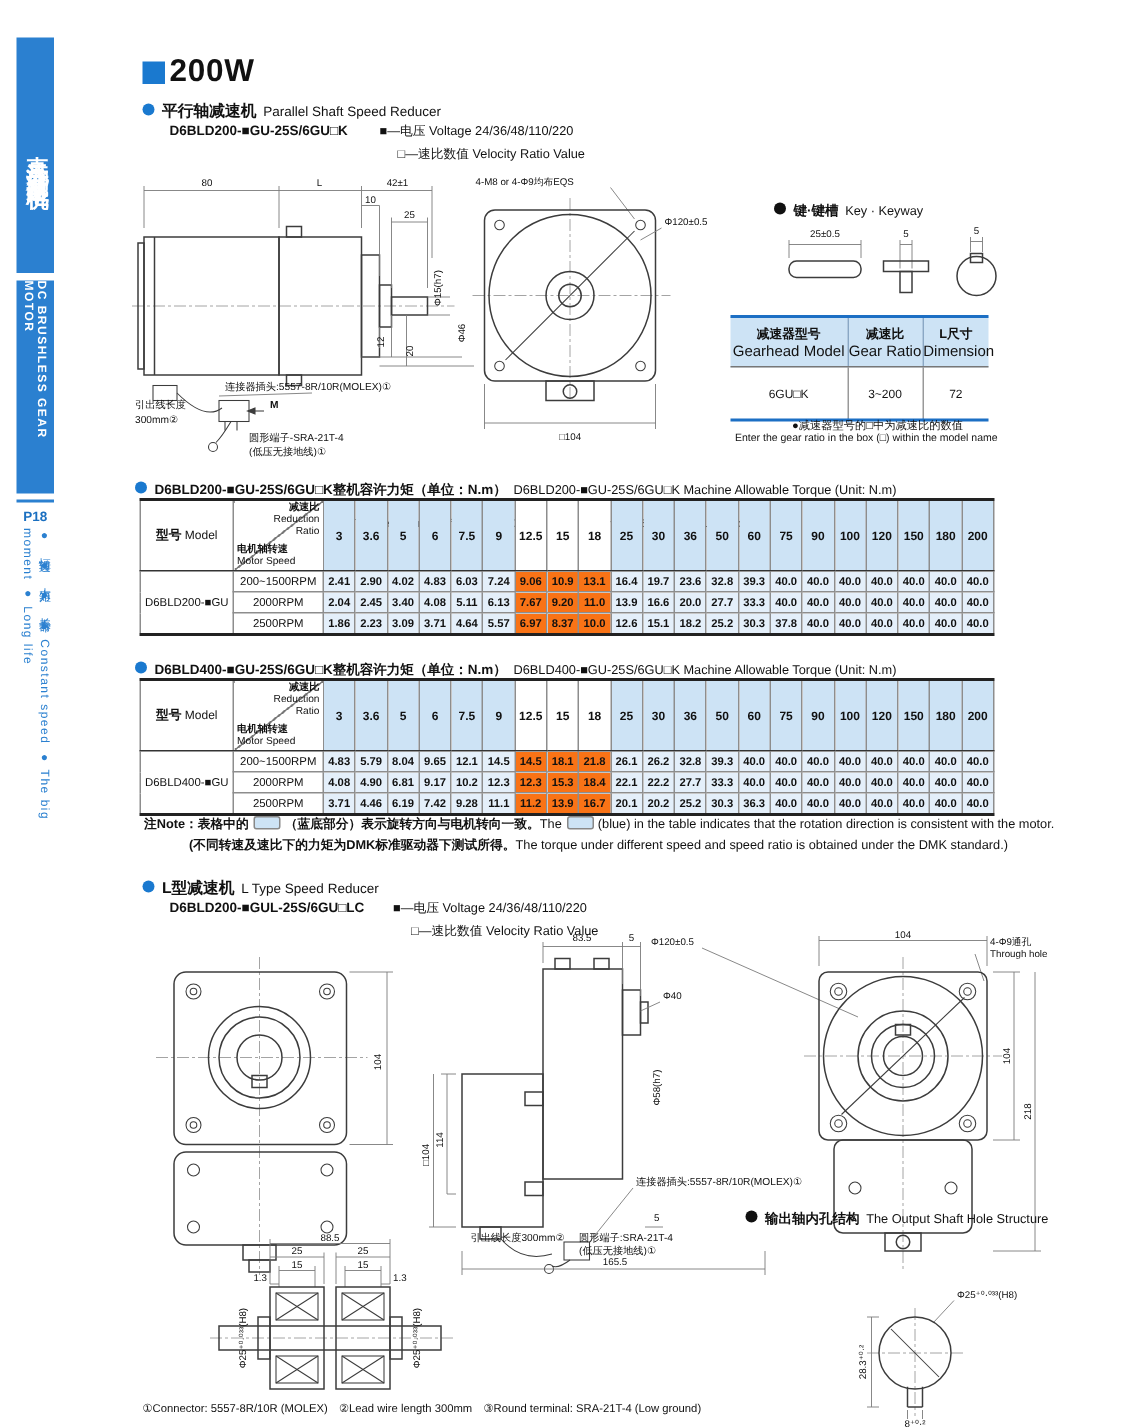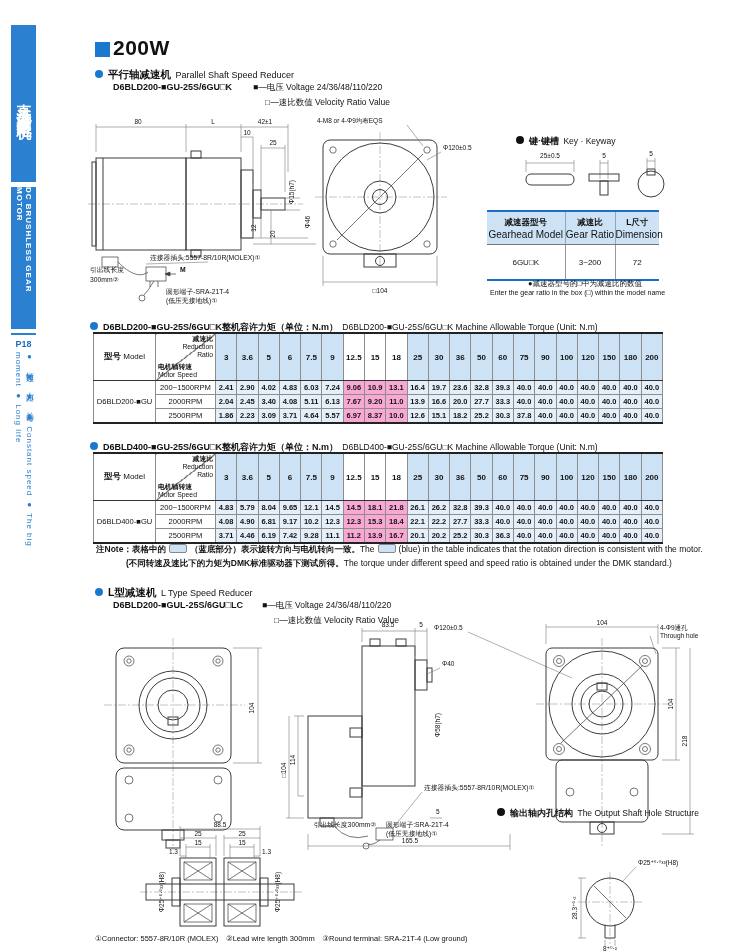--- a/index.html
+++ b/index.html
@@ -38,21 +38,21 @@
   .gh .enl{font-size:10px;display:block;}
 
   
   .tq{width:570px;table-layout:fixed;text-align:center;
       border-top:2.5px solid #222;border-bottom:2.5px solid #222;
       border-left:1px solid #777;border-right:1px solid #777;}
   .tq th,.tq td{border:1px solid #8d8d8d;padding:0;overflow:hidden;}
   .tq thead th{background:#cde3f5;height:46px;font-size:8px;font-weight:bold;border-bottom:1.6px solid #333;}
   .tq thead th.wh{background:#fff;}
   .tq tbody td{background:#e4effa;height:13px;font-size:7.5px;font-weight:bold;}
-  .tq tbody td.wh{background:#f9a8d4;}
+  .tq tbody td.wh{background:#f97316;}
   .tq .c-model,.tq .c-diag{background:#fff !important;font-weight:normal;}
   .tq .c-model .cnb{font-size:8.5px;}
   .tq .c-model .enl{font-size:8px;}
   .tq .c-diag{position:relative;
      background:linear-gradient(to bottom right,transparent calc(50% - 0.6px),#777 calc(50% - 0.6px),#777 calc(50% + 0.6px),transparent calc(50% + 0.6px)) #fff !important;}
   .tq .c-diag .tr{position:absolute;top:1px;right:2px;text-align:right;font-size:6.8px;line-height:1.2;font-weight:normal;}
   .tq .c-diag .bl{position:absolute;bottom:1px;left:2px;text-align:left;font-size:6.8px;line-height:1.2;font-weight:normal;}
   .tq .c-mname{background:#fff !important;font-size:7.6px;font-weight:normal;}
   .tq .c-speed{background:#fff !important;font-size:7.6px;font-weight:normal;text-align:center;}
 

